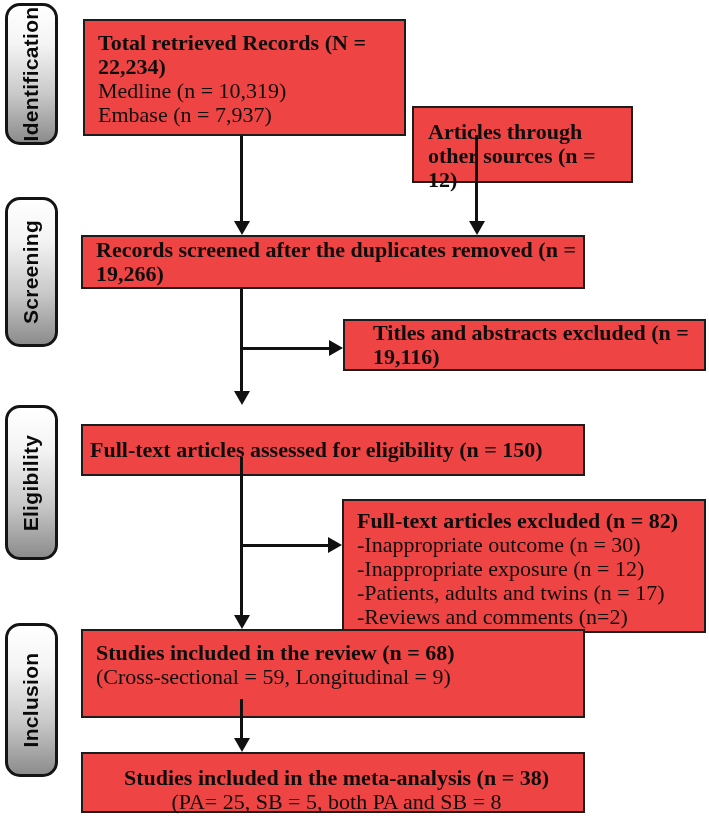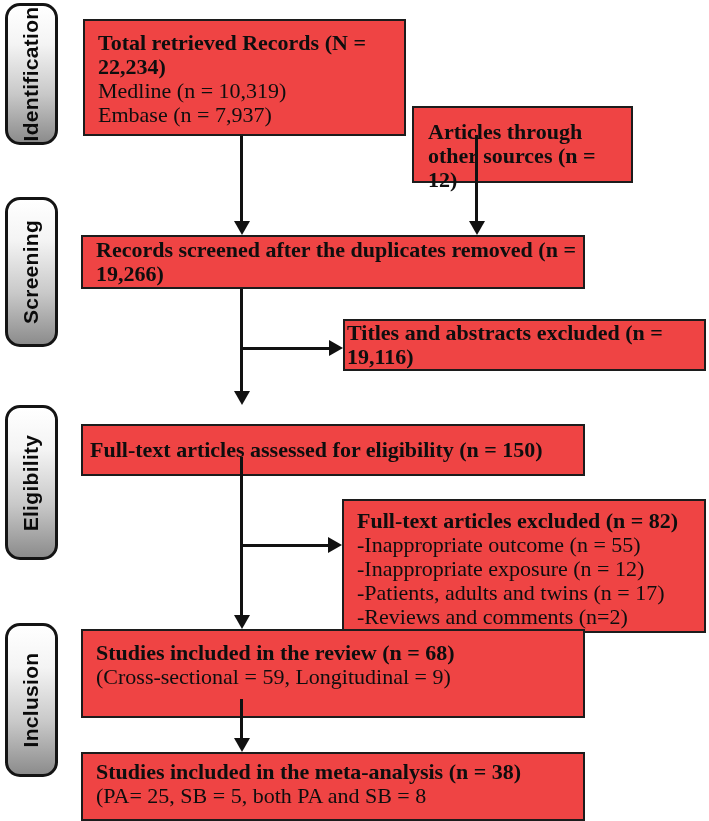--- a/index.html
+++ b/index.html
@@ -48,25 +48,25 @@
     border: 2px solid #1c1c1c;
     font-size: 22px;
     line-height: 24px;
   }
   .box .t { font-weight: bold; }
   .centered { display: flex; align-items: center; }
 
   #box-total           { left: 83px;  top: 19px;  width: 323px; height: 117px; padding: 10px 6px 0 13px; }
   #box-other           { left: 412px; top: 58px;  width: 221px; height: 77px;  padding: 12px 8px 0 14px; font-weight: bold; margin-top: 48px; }
   #box-screened        { left: 81px;  top: 235px; width: 504px; height: 54px;  padding-left: 13px; font-weight: bold; }
-  #box-titles-excluded { left: 343px; top: 319px; width: 363px; height: 52px;  padding-left: 2px; font-weight: bold; }
+  #box-titles-excluded { left: 343px; top: 319px; width: 363px; height: 52px;  padding-left: 28px; font-weight: bold; }
   #box-assessed        { left: 81px;  top: 424px; width: 504px; height: 52px;  padding-left: 7px; font-weight: bold; }
   #box-ft-excluded     { left: 342px; top: 480px; width: 364px; height: 134px; padding: 8px 6px 0 13px; margin-top: 19px; }
   #box-review          { left: 81px;  top: 629px; width: 504px; height: 89px;  padding: 10px 6px 0 13px; }
-  #box-meta            { left: 81px;  top: 752px; width: 504px; height: 69px;  padding: 6px 6px 0 13px; }
+  #box-meta            { left: 81px;  top: 752px; width: 504px; height: 61px;  padding: 12px 6px 0 13px; text-align: center; }
 
   
   .vline { position: absolute; width: 3px; background: #111111; }
   .hline { position: absolute; height: 3px; background: #111111; }
   .arrow-down {
     position: absolute; width: 0; height: 0;
     border-left: 8px solid transparent;
     border-right: 8px solid transparent;
     border-top: 14px solid #111111;
   }
@@ -112,21 +112,21 @@
   <div class="box centered" id="box-titles-excluded">
     <div>Titles and abstracts excluded (n = 19,116)</div>
   </div>
 
   <div class="box centered" id="box-assessed">
     <div>Full-text articles assessed for eligibility (n = 150)</div>
   </div>
 
   <div class="box" id="box-ft-excluded">
     <div class="t">Full-text articles excluded (n = 82)</div>
-    <div>-Inappropriate outcome (n = 55)</div>
+    <div>-Inappropriate outcome (n = 30)</div>
     <div>-Inappropriate exposure (n = 12)</div>
     <div>-Patients, adults and twins (n = 17)</div>
     <div>-Reviews and comments (n=2)</div>
   </div>
 
   <div class="box" id="box-review">
     <div class="t">Studies included in the review (n = 68)</div>
     <div>(Cross-sectional = 59, Longitudinal = 9)</div>
   </div>
 

